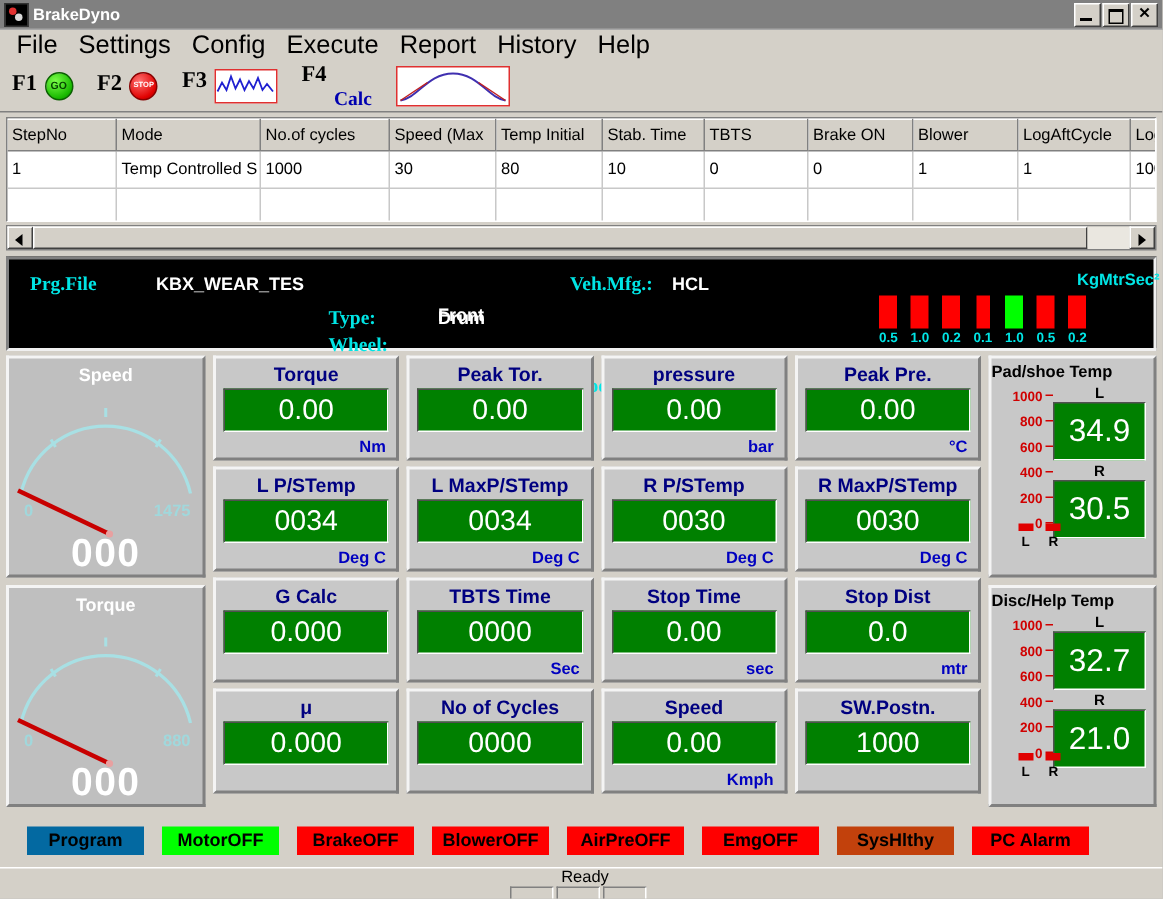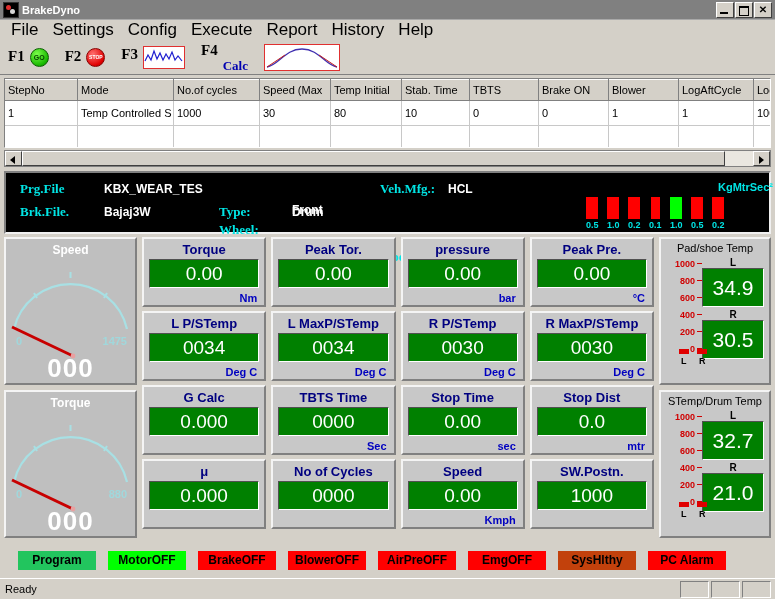--- a/index.html
+++ b/index.html
@@ -204,22 +204,22 @@
   }
 
   .temp-col{position:absolute;left:655px;top:0;width:112px;}
   .temp-box{
     width:112px;height:148px;background:#c8c8c8;
     border-top:2px solid #f4f4f4;border-left:2px solid #f4f4f4;
     border-right:2px solid #808080;border-bottom:2px solid #808080;
     position:relative;box-sizing:border-box;
   }
   .temp-title{
-    position:absolute;top:3px;width:100%;text-align:center;
-    color:#000;font-size:11px;font-weight:normal;
+    position:absolute;top:3px;width:100%;
+    color:#000;font-size:11px;font-weight:bold;
   }
   .scale{position:absolute;left:3px;top:20px;width:40px;}
   .scale-row{
     font-size:9px;color:#d00000;font-weight:bold;text-align:right;
     height:17px;line-height:10px;position:relative;padding-right:9px;
   }
   .scale-row::after{
     content:"";position:absolute;right:2px;top:4px;width:5px;height:1px;background:#d00000;
   }
   .tv-wrap{position:absolute;right:5px;top:18px;width:62px;}
@@ -243,21 +243,21 @@
   .stbtn{
     width:78px;height:19px;text-align:center;line-height:19px;
     font-size:12px;font-weight:bold;color:#000;
     font-family:"Liberation Sans",sans-serif;
   }
 
   
   .statusbar{
     position:absolute;left:0;bottom:0;width:775px;height:20px;
     background:#d4d0c8;border-top:1px solid #fff;
-    display:flex;align-items:center;
+    display:flex;align-items:center;flex-direction:column;
   }
   .sb-text{font-size:11px;color:#000;padding-left:5px;flex:1 1 auto;}
   .sb-panes{display:flex;gap:2px;margin-right:4px;}
   .sb-pane{
     width:27px;height:15px;
     border-top:1px solid #808080;border-left:1px solid #808080;
     border-right:1px solid #fff;border-bottom:1px solid #fff;
   }
 </style>
 </head>
@@ -373,24 +373,20 @@
     <div class="sb-thumb"></div>
     <div class="sb-track"></div>
     <div class="sb-arrow sb-right"></div>
   </div>
 
   <div class="infopanel">
     <div class="ip-row" style="left:14px;top:8px;">
       <span class="lbl-c" style="width:84px;display:inline-block;">Prg.File</span>
       <span class="val-w">KBX_WEAR_TES</span>
     </div>
-    <div class="ip-row" style="left:14px;top:31px;">
-      <span class="lbl-c" style="width:84px;display:inline-block;">Brk.File.</span>
-      <span class="val-w">Bajaj3W</span>
-    </div>
     <div class="ip-row" style="left:213px;top:8px;">
       <span class="lbl-c" style="width:73px;display:inline-block;margin-top:41px;">Wheel:</span>
       <span class="val-w">Front</span>
     </div>
     <div class="ip-row" style="left:213px;top:31px;">
       <span class="lbl-c" style="width:73px;display:inline-block;">Type:</span>
       <span class="val-w">Drum</span>
     </div>
     <div class="ip-row" style="left:374px;top:8px;">
       <span class="lbl-c" style="width:68px;display:inline-block;">Veh.Mfg.:</span>
@@ -576,21 +572,21 @@
           <div class="tv-box">30.5</div>
         </div>
         <div class="lr-marks">
           <div class="lr-mark" style="left:0;"></div>
           <div class="lr-mark" style="left:18px;"></div>
           <div class="lr-txt" style="left:2px;">L</div>
           <div class="lr-txt" style="left:20px;">R</div>
         </div>
       </div>
       <div class="temp-box">
-        <div class="temp-title">STemp/Drum Temp</div>
+        <div class="temp-title">Disc/Help Temp</div>
         <div class="scale">
           <div class="scale-row">1000</div>
           <div class="scale-row">800</div>
           <div class="scale-row">600</div>
           <div class="scale-row">400</div>
           <div class="scale-row">200</div>
           <div class="scale-row">0</div>
         </div>
         <div class="tv-wrap">
           <div class="tv-side">L</div>
@@ -602,21 +598,21 @@
           <div class="lr-mark" style="left:0;"></div>
           <div class="lr-mark" style="left:18px;"></div>
           <div class="lr-txt" style="left:2px;">L</div>
           <div class="lr-txt" style="left:20px;">R</div>
         </div>
       </div>
     </div>
   </div>
 
   <div class="statusrow">
-    <div class="stbtn" style="background:#22c55e">Program</div>
+    <div class="stbtn" style="background:#0369a1">Program</div>
     <div class="stbtn" style="background:#00ff00">MotorOFF</div>
     <div class="stbtn" style="background:#ff0000">BrakeOFF</div>
     <div class="stbtn" style="background:#ff0000">BlowerOFF</div>
     <div class="stbtn" style="background:#ff0000">AirPreOFF</div>
     <div class="stbtn" style="background:#ff0000">EmgOFF</div>
     <div class="stbtn" style="background:#c2410c">SysHlthy</div>
     <div class="stbtn" style="background:#ff0000">PC Alarm</div>
   </div>
 
   <div class="statusbar">

